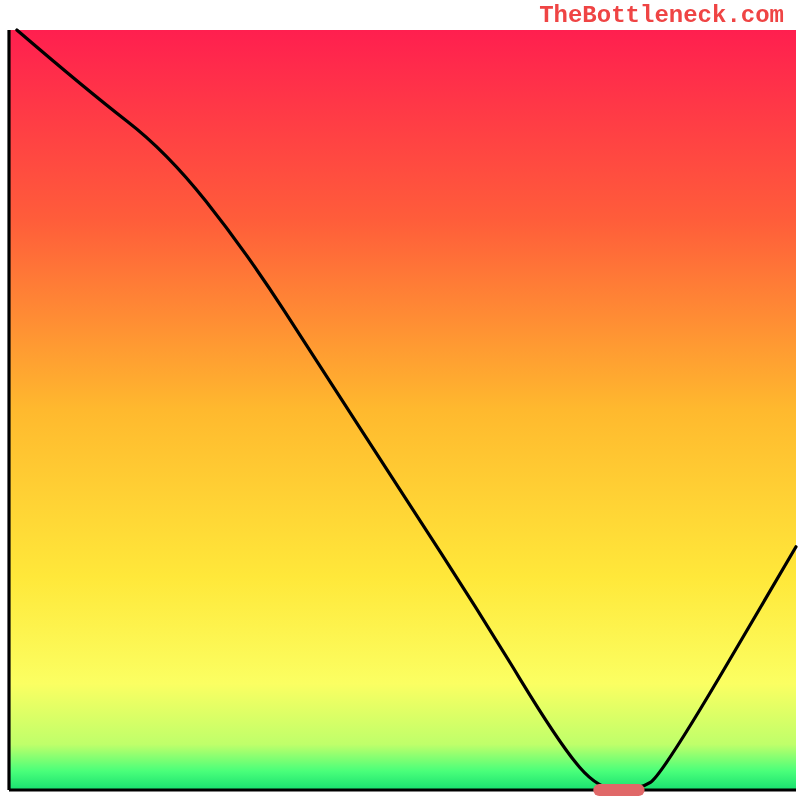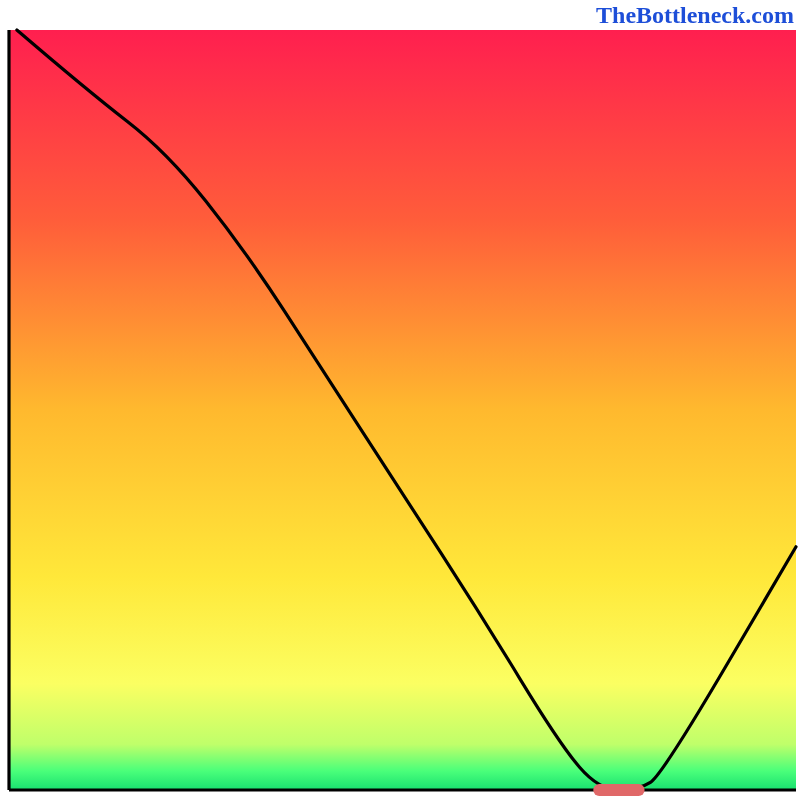--- a/index.html
+++ b/index.html
@@ -11,25 +11,25 @@
     overflow: hidden;
   }
   .chart-container {
     position: relative;
     width: 800px;
     height: 800px;
   }
   .watermark {
     position: absolute;
     top: 2px;
-    right: 6px;
-    font-family: Liberation Serif, serif;
+    right: 16px;
+    font-family: Liberation Mono, monospace;
     font-size: 24px;
     font-weight: bold;
-    color: #1d4ed8;
+    color: #ef4444;
     letter-spacing: 0px;
     z-index: 10;
   }
   svg.plot {
     position: absolute;
     top: 0;
     left: 0;
     width: 800px;
     height: 800px;
   }

